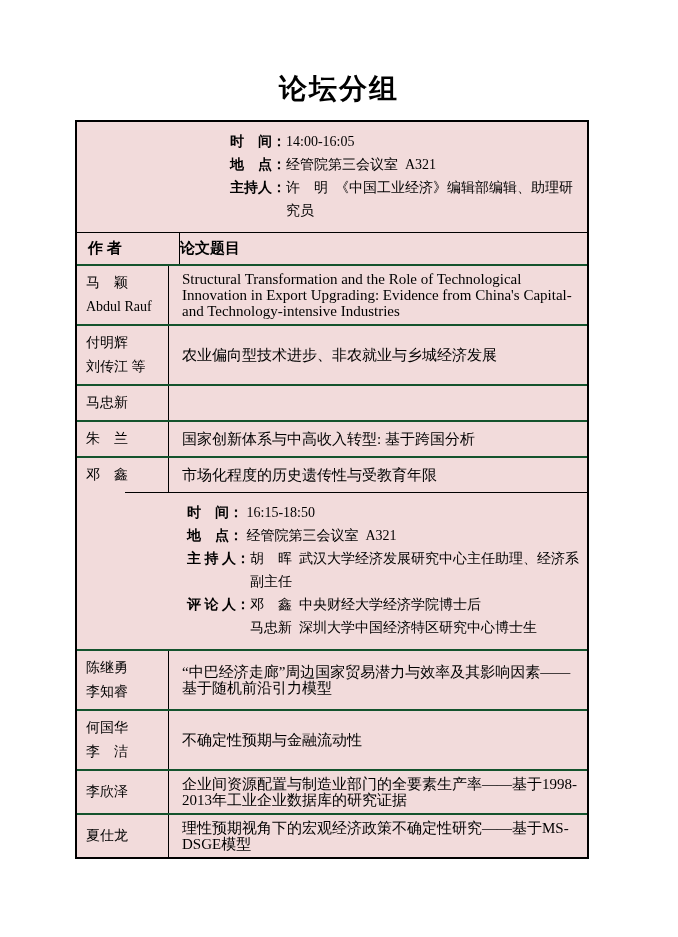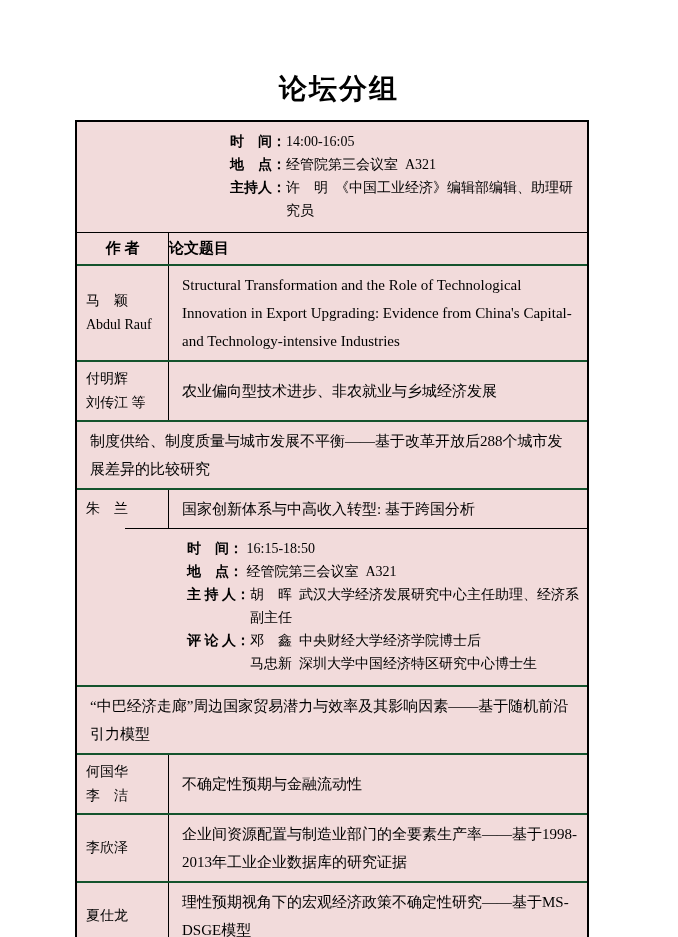--- a/index.html
+++ b/index.html
@@ -41,39 +41,39 @@
   .session-info.s1 { padding-left: 105px; }
   .session-info.s2 { padding-left: 62px; border-top: 1px solid #000000; }
   .info-line { display: flex; line-height: 23px; }
   .info-label { font-weight: bold; white-space: pre; flex: 0 0 auto; }
   .info-value { white-space: pre-wrap; }
 
   .cols-header { display: flex; border-top: 1px solid #000000; font-weight: bold; font-size: 15px; }
   .cols-header .col-author {
     width: 92px; flex: 0 0 92px;
     border-right: 1px solid #000000;
-    text-align: center; padding: 6px 0;
+    text-align: left; padding: 6px 0; margin-left: 11px;
   }
   .cols-header .col-paper { flex: 1; text-align: left; padding: 6px 0; }
 
   .paper-row { display: flex; border-top: 2px solid #14532d; }
   .author-cell {
     width: 92px; flex: 0 0 92px;
     border-right: 1px solid #000000;
     padding: 5px 4px 5px 9px;
     font-size: 14px;
     line-height: 24px;
     white-space: pre-line;
     display: flex; flex-direction: column; justify-content: center;
   }
   .paper-cell {
     flex: 1;
     padding: 5px 10px 5px 13px;
     font-size: 15px;
-    line-height: 28px;
+    line-height: 16px;
     display: flex; align-items: center;
   }
   .paper-cell .ptitle { white-space: pre-line; }
 </style>
 </head>
 <body>
 
 <div class="page">
 
   <h1 class="doc-title">论坛分组</h1>
@@ -109,28 +109,32 @@
         </div>
     </div>
     <div class="paper-row">
       <div class="author-cell">付明辉
 刘传江 等</div>
       <div class="paper-cell">
           <span class="ptitle">农业偏向型技术进步、非农就业与乡城经济发展</span>
         </div>
     </div>
     <div class="paper-row">
-      <div class="paper-cell">
-          <span class="ptitle">制度供给、制度质量与城市发展不平衡——基于改革开放后288个城市发展差异的比较研究</span>
-        </div>
+      <div class="author-cell">马忠新</div>
     </div>
     <div class="paper-row">
       <div class="author-cell">朱　兰</div>
       <div class="paper-cell">
           <span class="ptitle">国家创新体系与中高收入转型: 基于跨国分析</span>
+        </div>
+    </div>
+    <div class="paper-row">
+      <div class="author-cell">邓　鑫</div>
+      <div class="paper-cell">
+          <span class="ptitle">市场化程度的历史遗传性与受教育年限</span>
         </div>
     </div>
 
     <div class="session-info s2">
       <div class="info-line">
         <span class="info-label">时　间： </span>
         <span class="info-value">16:15-18:50</span>
       </div>
       <div class="info-line">
         <span class="info-label">地　点： </span>
@@ -141,20 +145,22 @@
         <span class="info-value">胡　晖  武汉大学经济发展研究中心主任助理、经济系副主任</span>
       </div>
       <div class="info-line">
         <span class="info-label">评 论 人：</span>
         <span class="info-value">邓　鑫  中央财经大学经济学院博士后
 马忠新  深圳大学中国经济特区研究中心博士生</span>
       </div>
     </div>
 
     <div class="paper-row">
+      <div class="author-cell">陈继勇
+李知睿</div>
       <div class="paper-cell">
           <span class="ptitle">“中巴经济走廊”周边国家贸易潜力与效率及其影响因素——基于随机前沿引力模型</span>
         </div>
     </div>
     <div class="paper-row">
       <div class="author-cell">何国华
 李　洁</div>
       <div class="paper-cell">
           <span class="ptitle">不确定性预期与金融流动性</span>
         </div>

